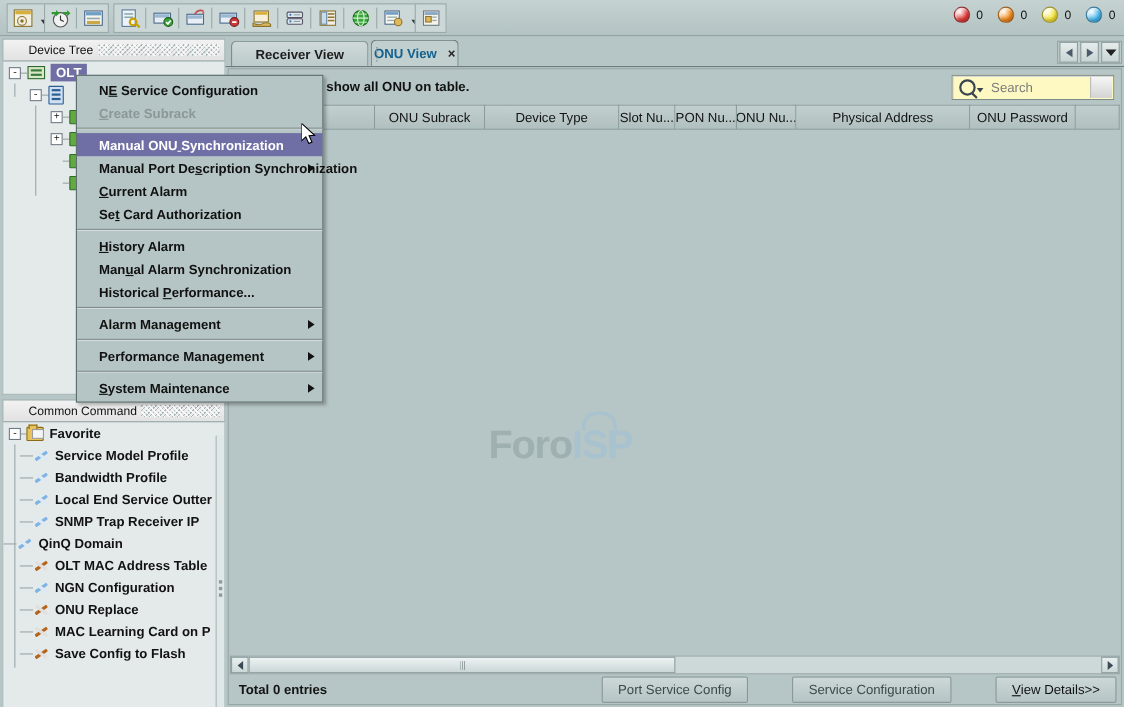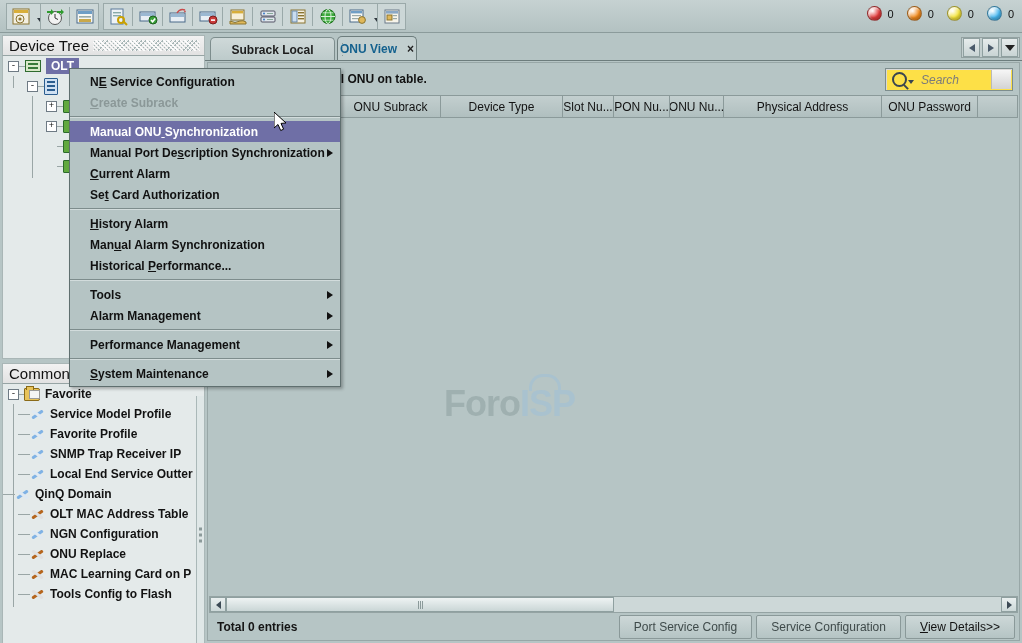--- a/index.html
+++ b/index.html
@@ -48,22 +48,22 @@
   .led-val{font-size:11px;margin-left:4px;color:#101010;}
 
   
   .left-dock{
     position:absolute;left:0;top:33px;width:205px;height:610px;
     background:#b6c5c5;
   }
   .panel-header{
     height:21px;background:linear-gradient(#f2f2f2,#e2e2e2);
     border:1px solid #a9b6b6;border-bottom:1px solid #96a4a4;
-    box-sizing:border-box;display:flex;align-items:center;padding-left:6px;
-    font-size:15px;color:#111;position:relative;
+    box-sizing:border-box;display:flex;align-items:center;padding-left:23px;
+    font-size:11px;color:#111;position:relative;
   }
   .hdr-grip{
     flex:1;height:11px;margin:0 4px;
     background-image:
       repeating-linear-gradient(45deg,#ffffff 0 1px,transparent 1px 3px),
       repeating-linear-gradient(-45deg,#9fb0b0 0 1px,transparent 1px 3px);
     opacity:.9;
   }
   .tree-body{
     background:#e4eaea;border:1px solid #a9b6b6;border-top:none;
@@ -190,25 +190,24 @@
     position:absolute;left:2px;top:29px;width:813px;height:579px;
     background:#b6c5c5;border:1px solid #98a7a7;box-sizing:border-box;
   }
   .info-row{
     position:absolute;left:0;top:0;width:811px;height:32px;display:flex;align-items:center;
   }
   .info-text{
     margin-left:10px;font-weight:bold;font-size:12px;color:#111;white-space:nowrap;
   }
   .searchbox{
-    position:absolute;right:6px;top:5px;width:128px;height:23px;
-    background:#fde047;border:1px solid #7d8d8d;box-sizing:border-box;
+    position:absolute;right:6px;top:5px;width:148px;height:23px;
+    background:#fef9c3;border:1px solid #7d8d8d;box-sizing:border-box;
     display:flex;align-items:center;
     box-shadow:inset 1px 1px 0 #d8d8d8;
-    font-style:italic;
   }
   .mag{
     width:11px;height:11px;border:2px solid #3a4550;border-radius:50%;
     margin-left:6px;position:relative;flex:none;
   }
   .mag::after{
     content:"";position:absolute;right:-4px;bottom:-3px;width:6px;height:2px;
     background:#3a4550;transform:rotate(45deg);
   }
   .magarrow{
@@ -263,34 +262,34 @@
   }
   .sb-grip{width:5px;height:8px;background-image:linear-gradient(90deg,#8b9a9a 1px,transparent 1px,transparent 2px);background-size:2px 8px;}
   .tri-sl{width:0;height:0;border-top:4px solid transparent;border-bottom:4px solid transparent;border-right:5px solid #3c4a55;}
   .tri-sr{width:0;height:0;border-top:4px solid transparent;border-bottom:4px solid transparent;border-left:5px solid #3c4a55;}
 
   
   .botbar{
     position:absolute;left:0;bottom:0;width:811px;height:26px;display:flex;align-items:center;
   }
   .total{margin-left:9px;font-size:12px;font-weight:bold;color:#141414;}
-  .btns{margin-left:auto;display:flex;align-items:center;}
+  .btns{margin-left:auto;display:flex;align-items:center;gap:36px;}
   .abtn{
     height:24px;padding:0 14px;margin-right:4px;
     background:linear-gradient(#cdd8d8,#b5c4c4);
     border:1px solid #8a9999;box-sizing:border-box;
     display:flex;align-items:center;justify-content:center;
     font-size:12px;color:#3f4a4a;cursor:default;border-radius:2px;
   }
   .abtn.primary{color:#111;font-weight:normal;}
   .abtn.primary u{text-decoration:underline;}
 
   
   .ctxmenu{
-    position:absolute;left:69px;top:68px;width:272px;
+    position:absolute;left:69px;top:68px;width:225px;
     background:#b5c4c4;border:1px solid #5f6f6f;
     box-shadow:2px 2px 3px rgba(0,0,0,.28);
     box-sizing:border-box;z-index:50;padding:2px 0 2px 0;
   }
   .mi{
     height:21px;display:flex;align-items:center;padding-left:20px;padding-right:8px;
     font-size:12px;font-weight:bold;color:#111;white-space:nowrap;position:relative;cursor:default;
   }
   .mi.sel{background:#6f6fa6;color:#fff;}
   .mi.disabled{color:#8b9898;}
@@ -531,105 +530,105 @@
                 <span class="w2"></span>
               </span>
               <span class="tlabel">Service Model Profile</span>
             </div>
             <div class="trow" style="padding-left: 15px;">
               <span class="hline" style="width:12px;"></span>
               <span class="icon-tool blue">
                 <span class="w1"></span>
                 <span class="w2"></span>
               </span>
-              <span class="tlabel">Favorite Profile</span>
+              <span class="tlabel">Bandwidth Profile</span>
             </div>
             <div class="trow" style="padding-left: 15px;">
               <span class="hline" style="width:12px;"></span>
               <span class="icon-tool blue">
                 <span class="w1"></span>
                 <span class="w2"></span>
               </span>
+              <span class="tlabel">Local End Service Outter</span>
+            </div>
+            <div class="trow" style="padding-left: 15px;">
+              <span class="hline" style="width:12px;"></span>
+              <span class="icon-tool blue">
+                <span class="w1"></span>
+                <span class="w2"></span>
+              </span>
               <span class="tlabel">SNMP Trap Receiver IP</span>
             </div>
-            <div class="trow" style="padding-left: 15px;">
+            <div class="trow" style="">
               <span class="hline" style="width:12px;"></span>
               <span class="icon-tool blue">
                 <span class="w1"></span>
                 <span class="w2"></span>
               </span>
-              <span class="tlabel">Local End Service Outter</span>
-            </div>
-            <div class="trow" style="">
+              <span class="tlabel">QinQ Domain</span>
+            </div>
+            <div class="trow" style="padding-left: 15px;">
+              <span class="hline" style="width:12px;"></span>
+              <span class="icon-tool brown">
+                <span class="w1"></span>
+                <span class="w2"></span>
+              </span>
+              <span class="tlabel">OLT MAC Address Table</span>
+            </div>
+            <div class="trow" style="padding-left: 15px;">
               <span class="hline" style="width:12px;"></span>
               <span class="icon-tool blue">
                 <span class="w1"></span>
                 <span class="w2"></span>
               </span>
-              <span class="tlabel">QinQ Domain</span>
+              <span class="tlabel">NGN Configuration</span>
             </div>
             <div class="trow" style="padding-left: 15px;">
               <span class="hline" style="width:12px;"></span>
               <span class="icon-tool brown">
                 <span class="w1"></span>
                 <span class="w2"></span>
               </span>
-              <span class="tlabel">OLT MAC Address Table</span>
-            </div>
-            <div class="trow" style="padding-left: 15px;">
-              <span class="hline" style="width:12px;"></span>
-              <span class="icon-tool blue">
-                <span class="w1"></span>
-                <span class="w2"></span>
-              </span>
-              <span class="tlabel">NGN Configuration</span>
+              <span class="tlabel">ONU Replace</span>
             </div>
             <div class="trow" style="padding-left: 15px;">
               <span class="hline" style="width:12px;"></span>
               <span class="icon-tool brown">
                 <span class="w1"></span>
                 <span class="w2"></span>
               </span>
-              <span class="tlabel">ONU Replace</span>
+              <span class="tlabel">MAC Learning Card on P</span>
             </div>
             <div class="trow" style="padding-left: 15px;">
               <span class="hline" style="width:12px;"></span>
               <span class="icon-tool brown">
                 <span class="w1"></span>
                 <span class="w2"></span>
               </span>
-              <span class="tlabel">MAC Learning Card on P</span>
-            </div>
-            <div class="trow" style="padding-left: 15px;">
-              <span class="hline" style="width:12px;"></span>
-              <span class="icon-tool brown">
-                <span class="w1"></span>
-                <span class="w2"></span>
-              </span>
-              <span class="tlabel">Tools Config to Flash</span>
+              <span class="tlabel">Save Config to Flash</span>
             </div>
           </div>
         <div class="vline" style="left:10px;top:20px;height:203px;"></div>
       </div>
     </div>
 
     <div class="dock-splitter" style="top:363px;height:278px;">
       <div class="dot-col">
           <span></span>
           <span></span>
           <span></span>
         </div>
     </div>
   </div>
 
   <div class="main">
 
     <div class="tabstrip">
       <div class="tab" id="tab-0" style="left:5px;width:125px;">
-        <span>Subrack Local</span>
+        <span>Receiver View</span>
       </div>
       <div class="tab active" id="tab-1" style="left:132px;width:80px;">
         <span class="grip"></span>
         <span>ONU View</span>
         <span class="tclose">×</span>
       </div>
       <div class="tabline"></div>
       <div class="tabnav">
         <div class="navbtn">
             <i class="tri-l"></i>
@@ -726,24 +725,20 @@
         <span><u>H</u>istory Alarm</span>
       </div>
       <div class="mi">
         <span>Man<u>u</u>al Alarm Synchronization</span>
       </div>
       <div class="mi">
         <span>Historical <u>P</u>erformance...</span>
       </div>
       <div class="msep"></div>
       <div class="mi">
-        <span>Tools</span>
-        <span class="sub"></span>
-      </div>
-      <div class="mi">
         <span>Alarm Management</span>
         <span class="sub"></span>
       </div>
       <div class="msep"></div>
       <div class="mi">
         <span>Performance Management</span>
         <span class="sub"></span>
       </div>
       <div class="msep"></div>
       <div class="mi">

